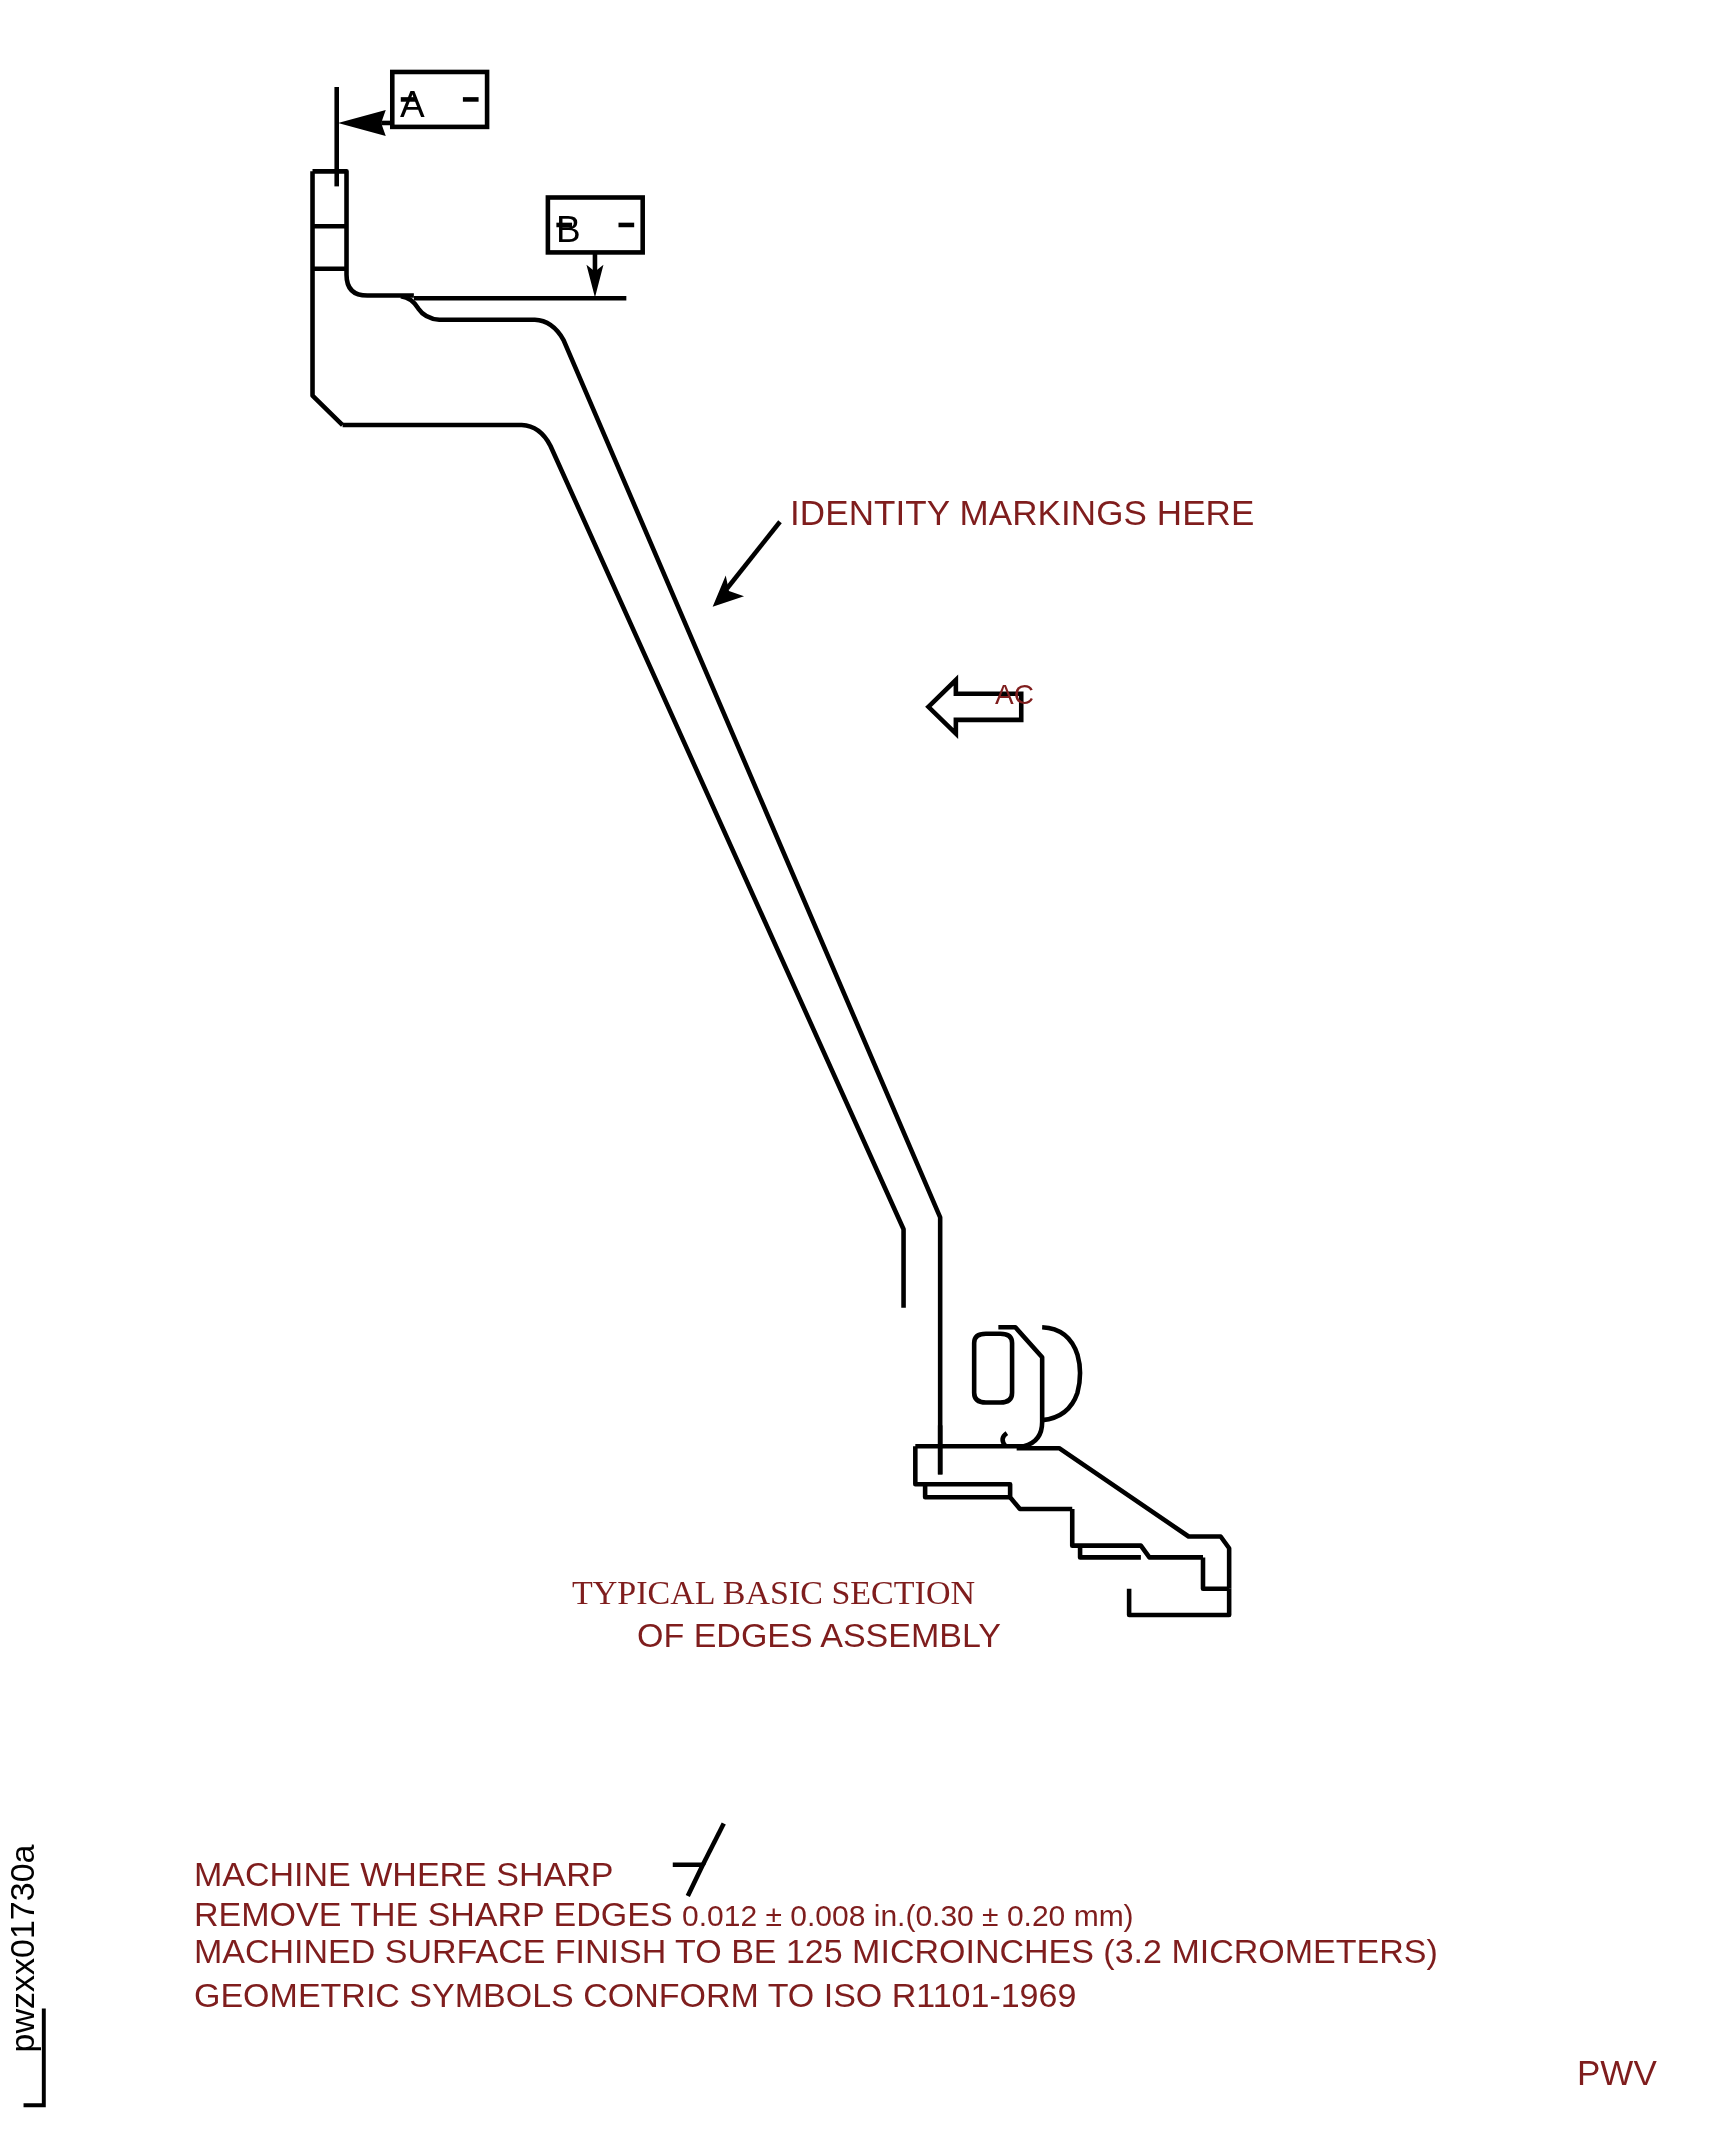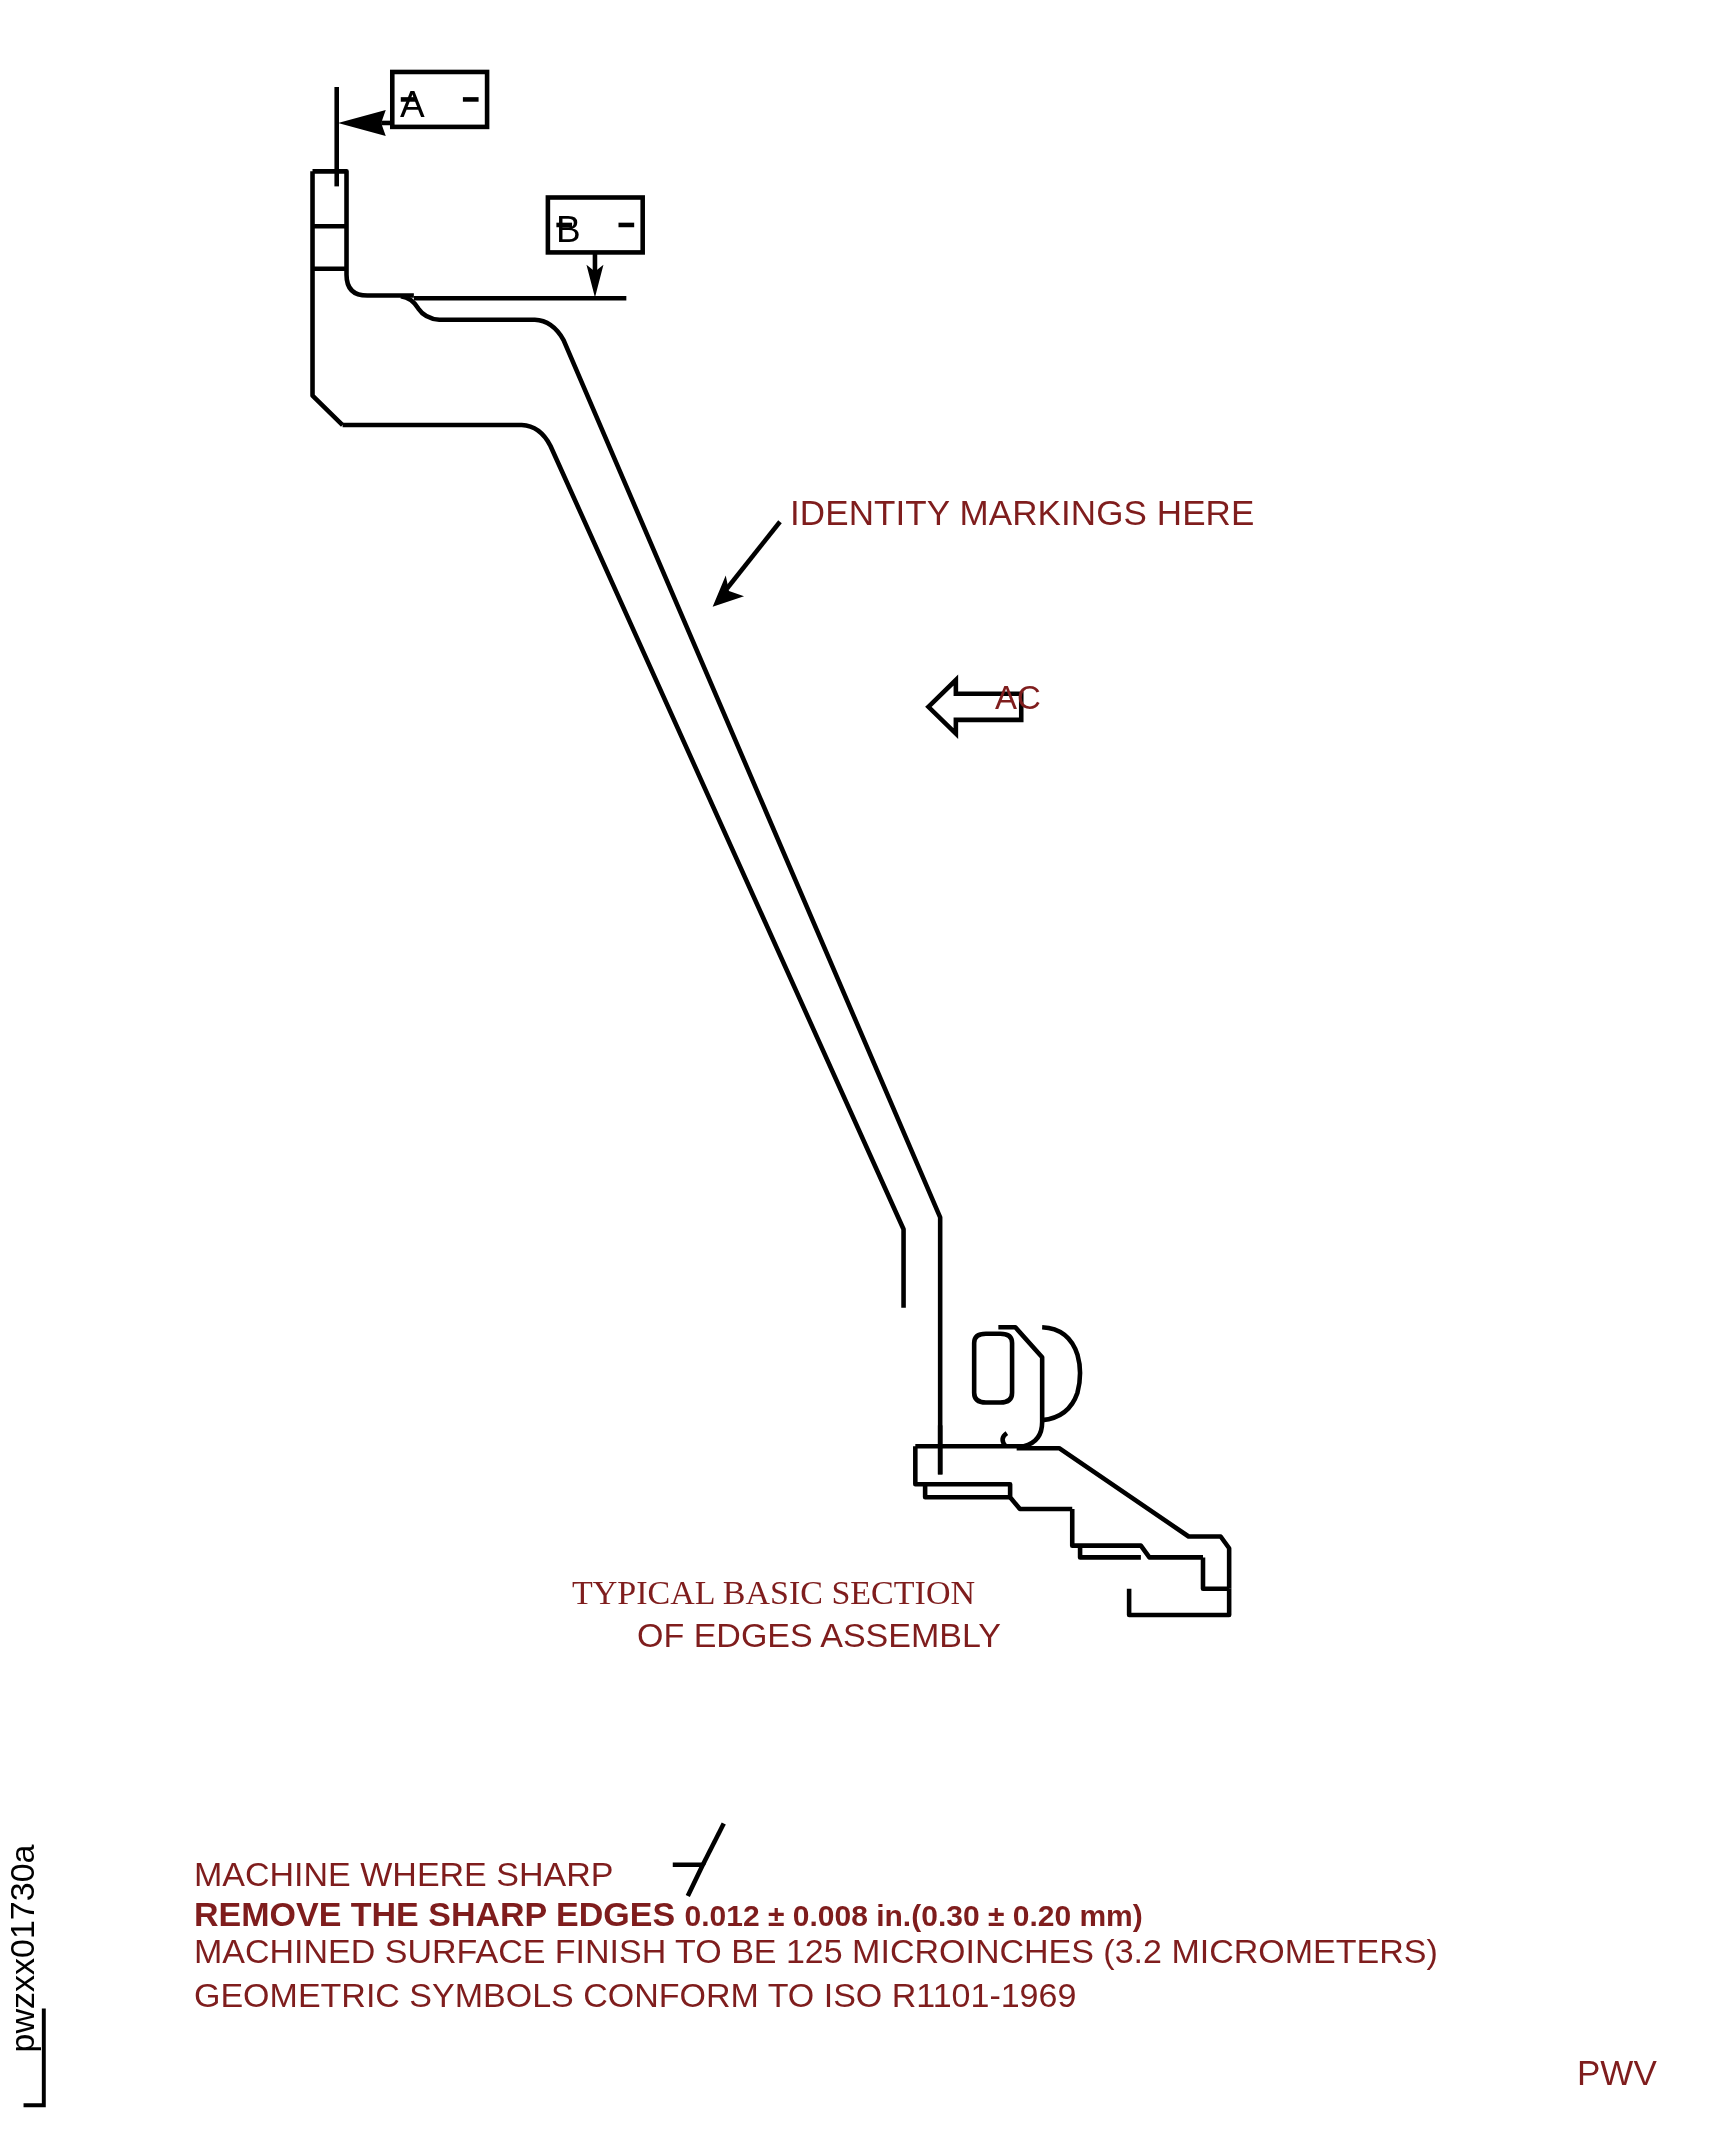--- a/index.html
+++ b/index.html
@@ -35,40 +35,40 @@
   }
   .t-ident {
     left: 790px;
     top: 495px;
     font-size: 35px;
     letter-spacing: 0.1px;
   }
   .t-ac {
     left: 995px;
     top: 681px;
-    font-size: 33px;
+    font-size: 28px;
     text-align: center;
   }
   .t-cap1 {
     left: 572px;
     top: 1576px;
     font-size: 34px;
     font-family: Liberation Serif, serif;
   }
   .t-cap2 {
     left: 637px;
     top: 1618px;
     font-size: 34px;
   }
   .t-note {
     left: 194px;
     font-size: 34px;
   }
   .t-note-1 { top: 1857px; }
-  .t-note-2 { top: 1897px; font-weight: bold; }
+  .t-note-2 { top: 1897px; }
   .t-note-3 { top: 1928px; margin-top: 6px; }
   .t-note-4 { top: 1978px; }
   .note-small {
     font-size: 30px;
   }
   .t-pwv {
     left: 1577px;
     top: 2055px;
     font-size: 35px;
   }

